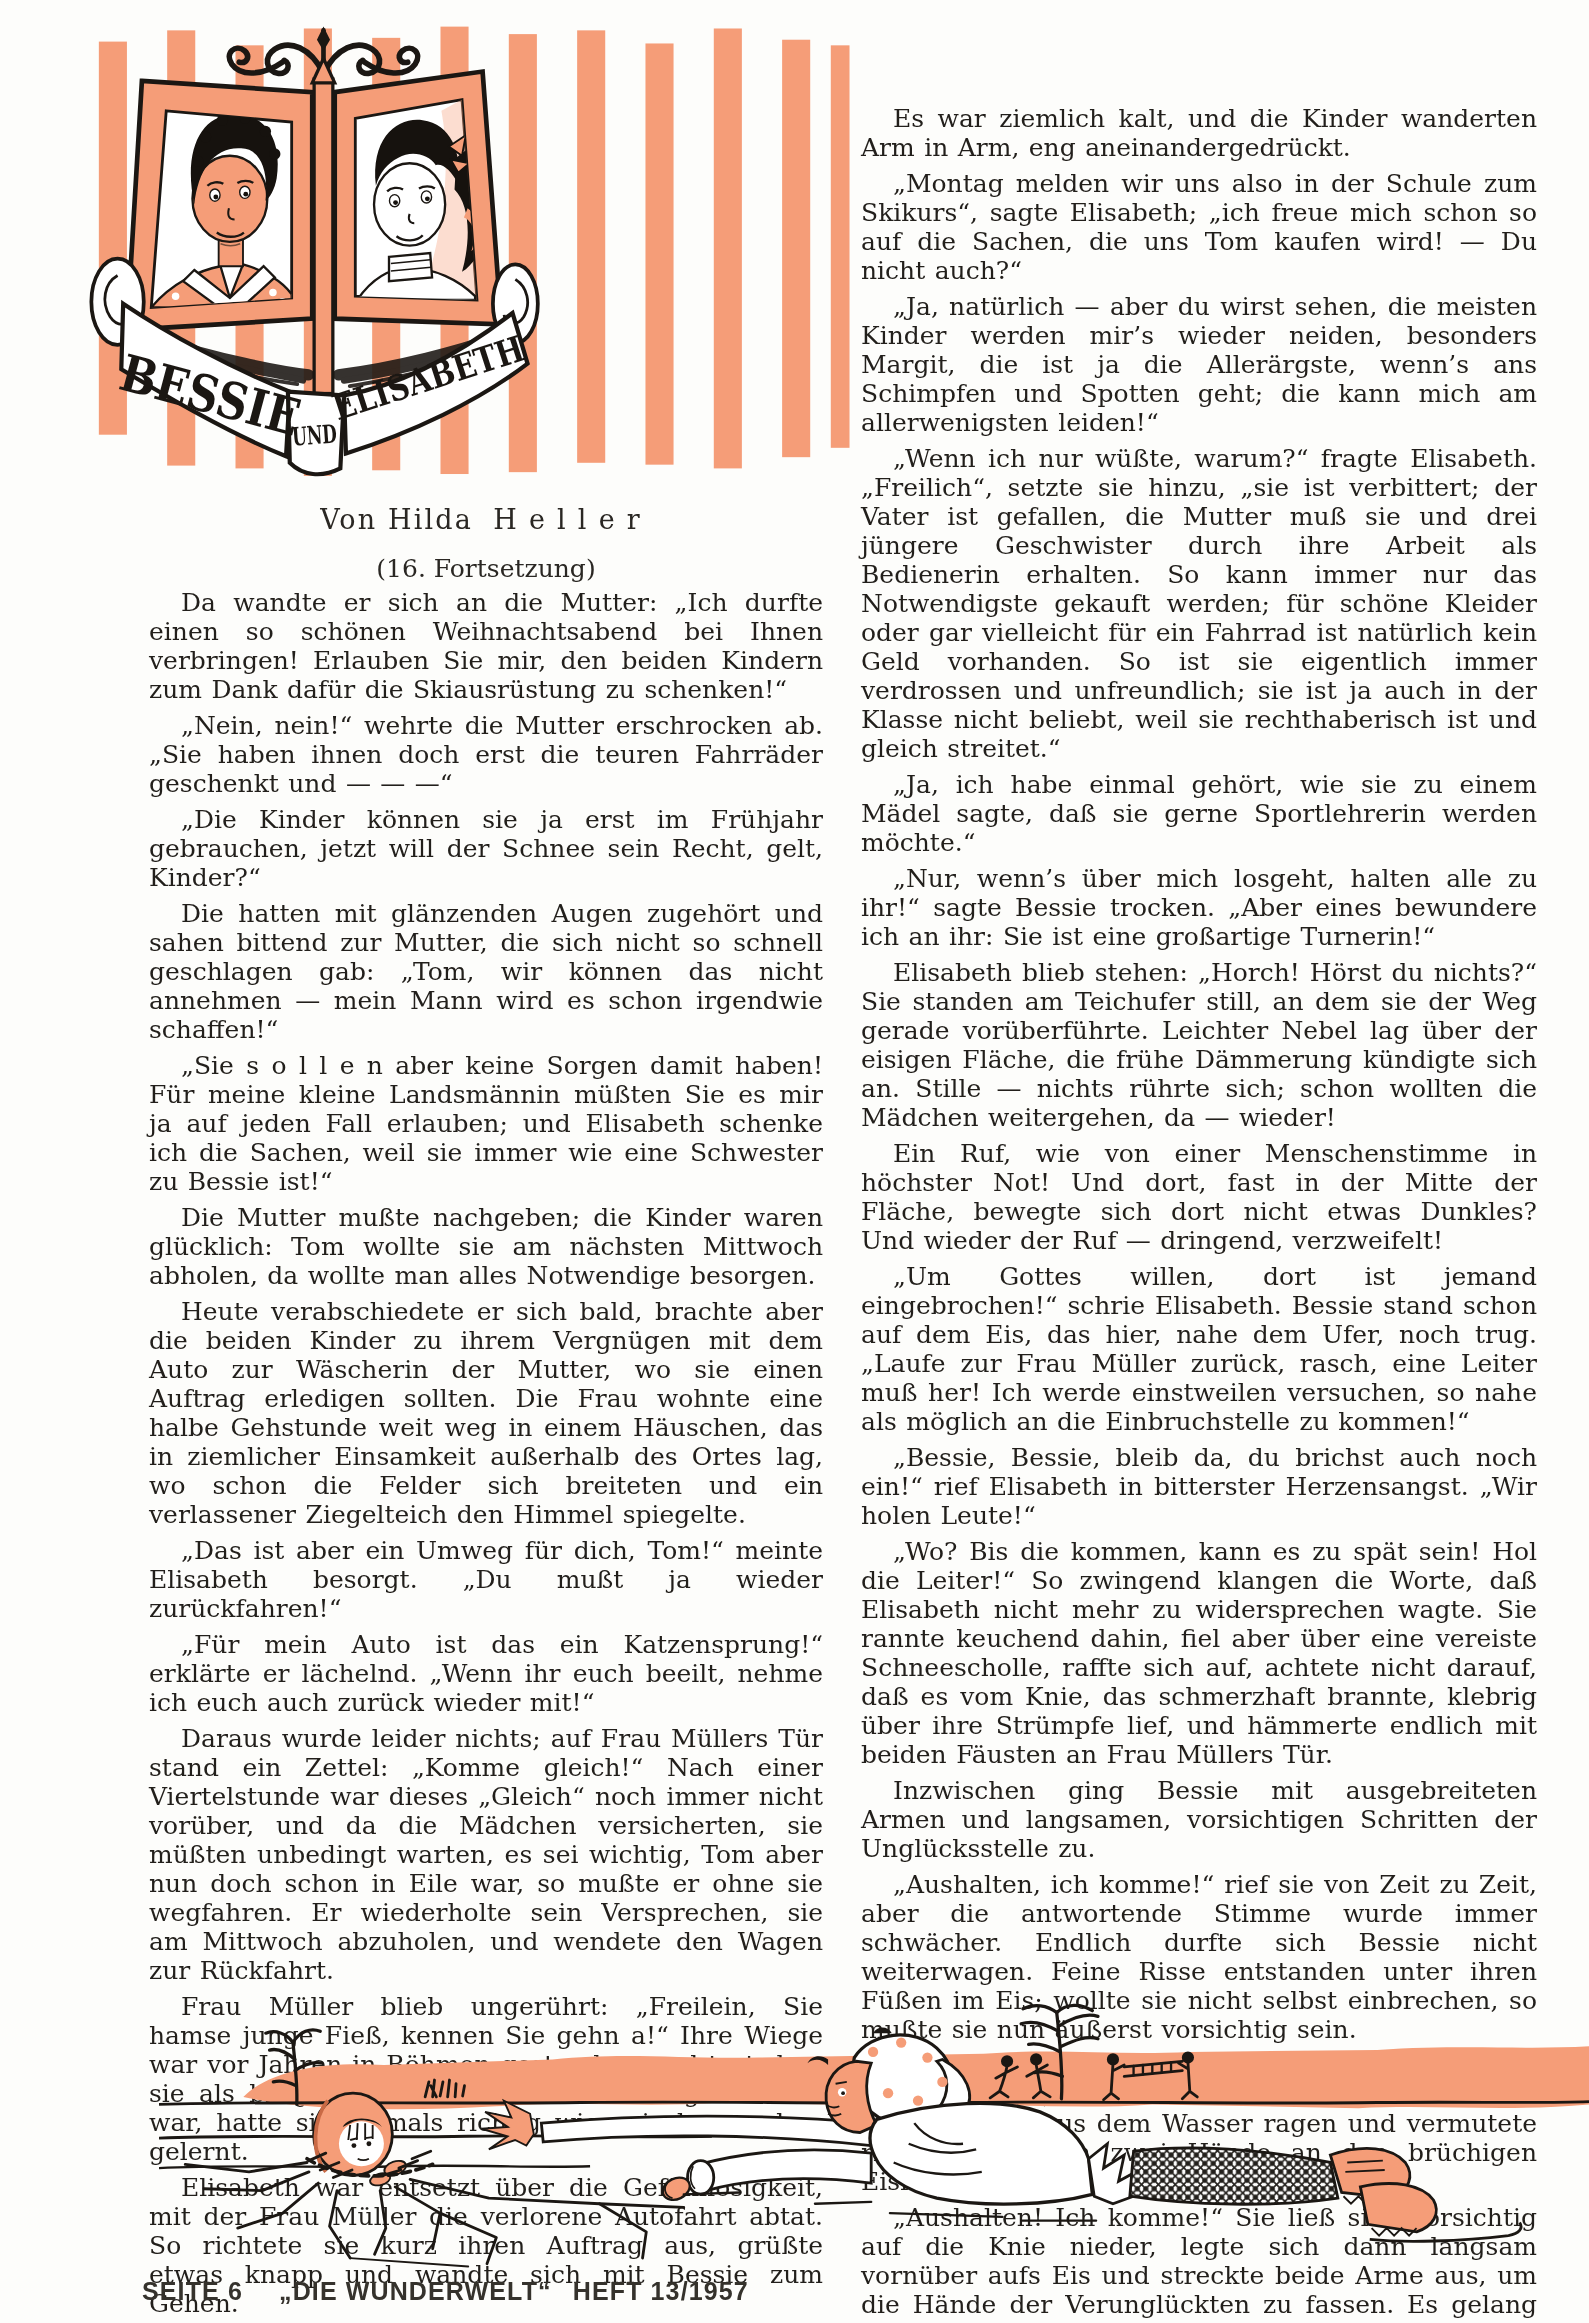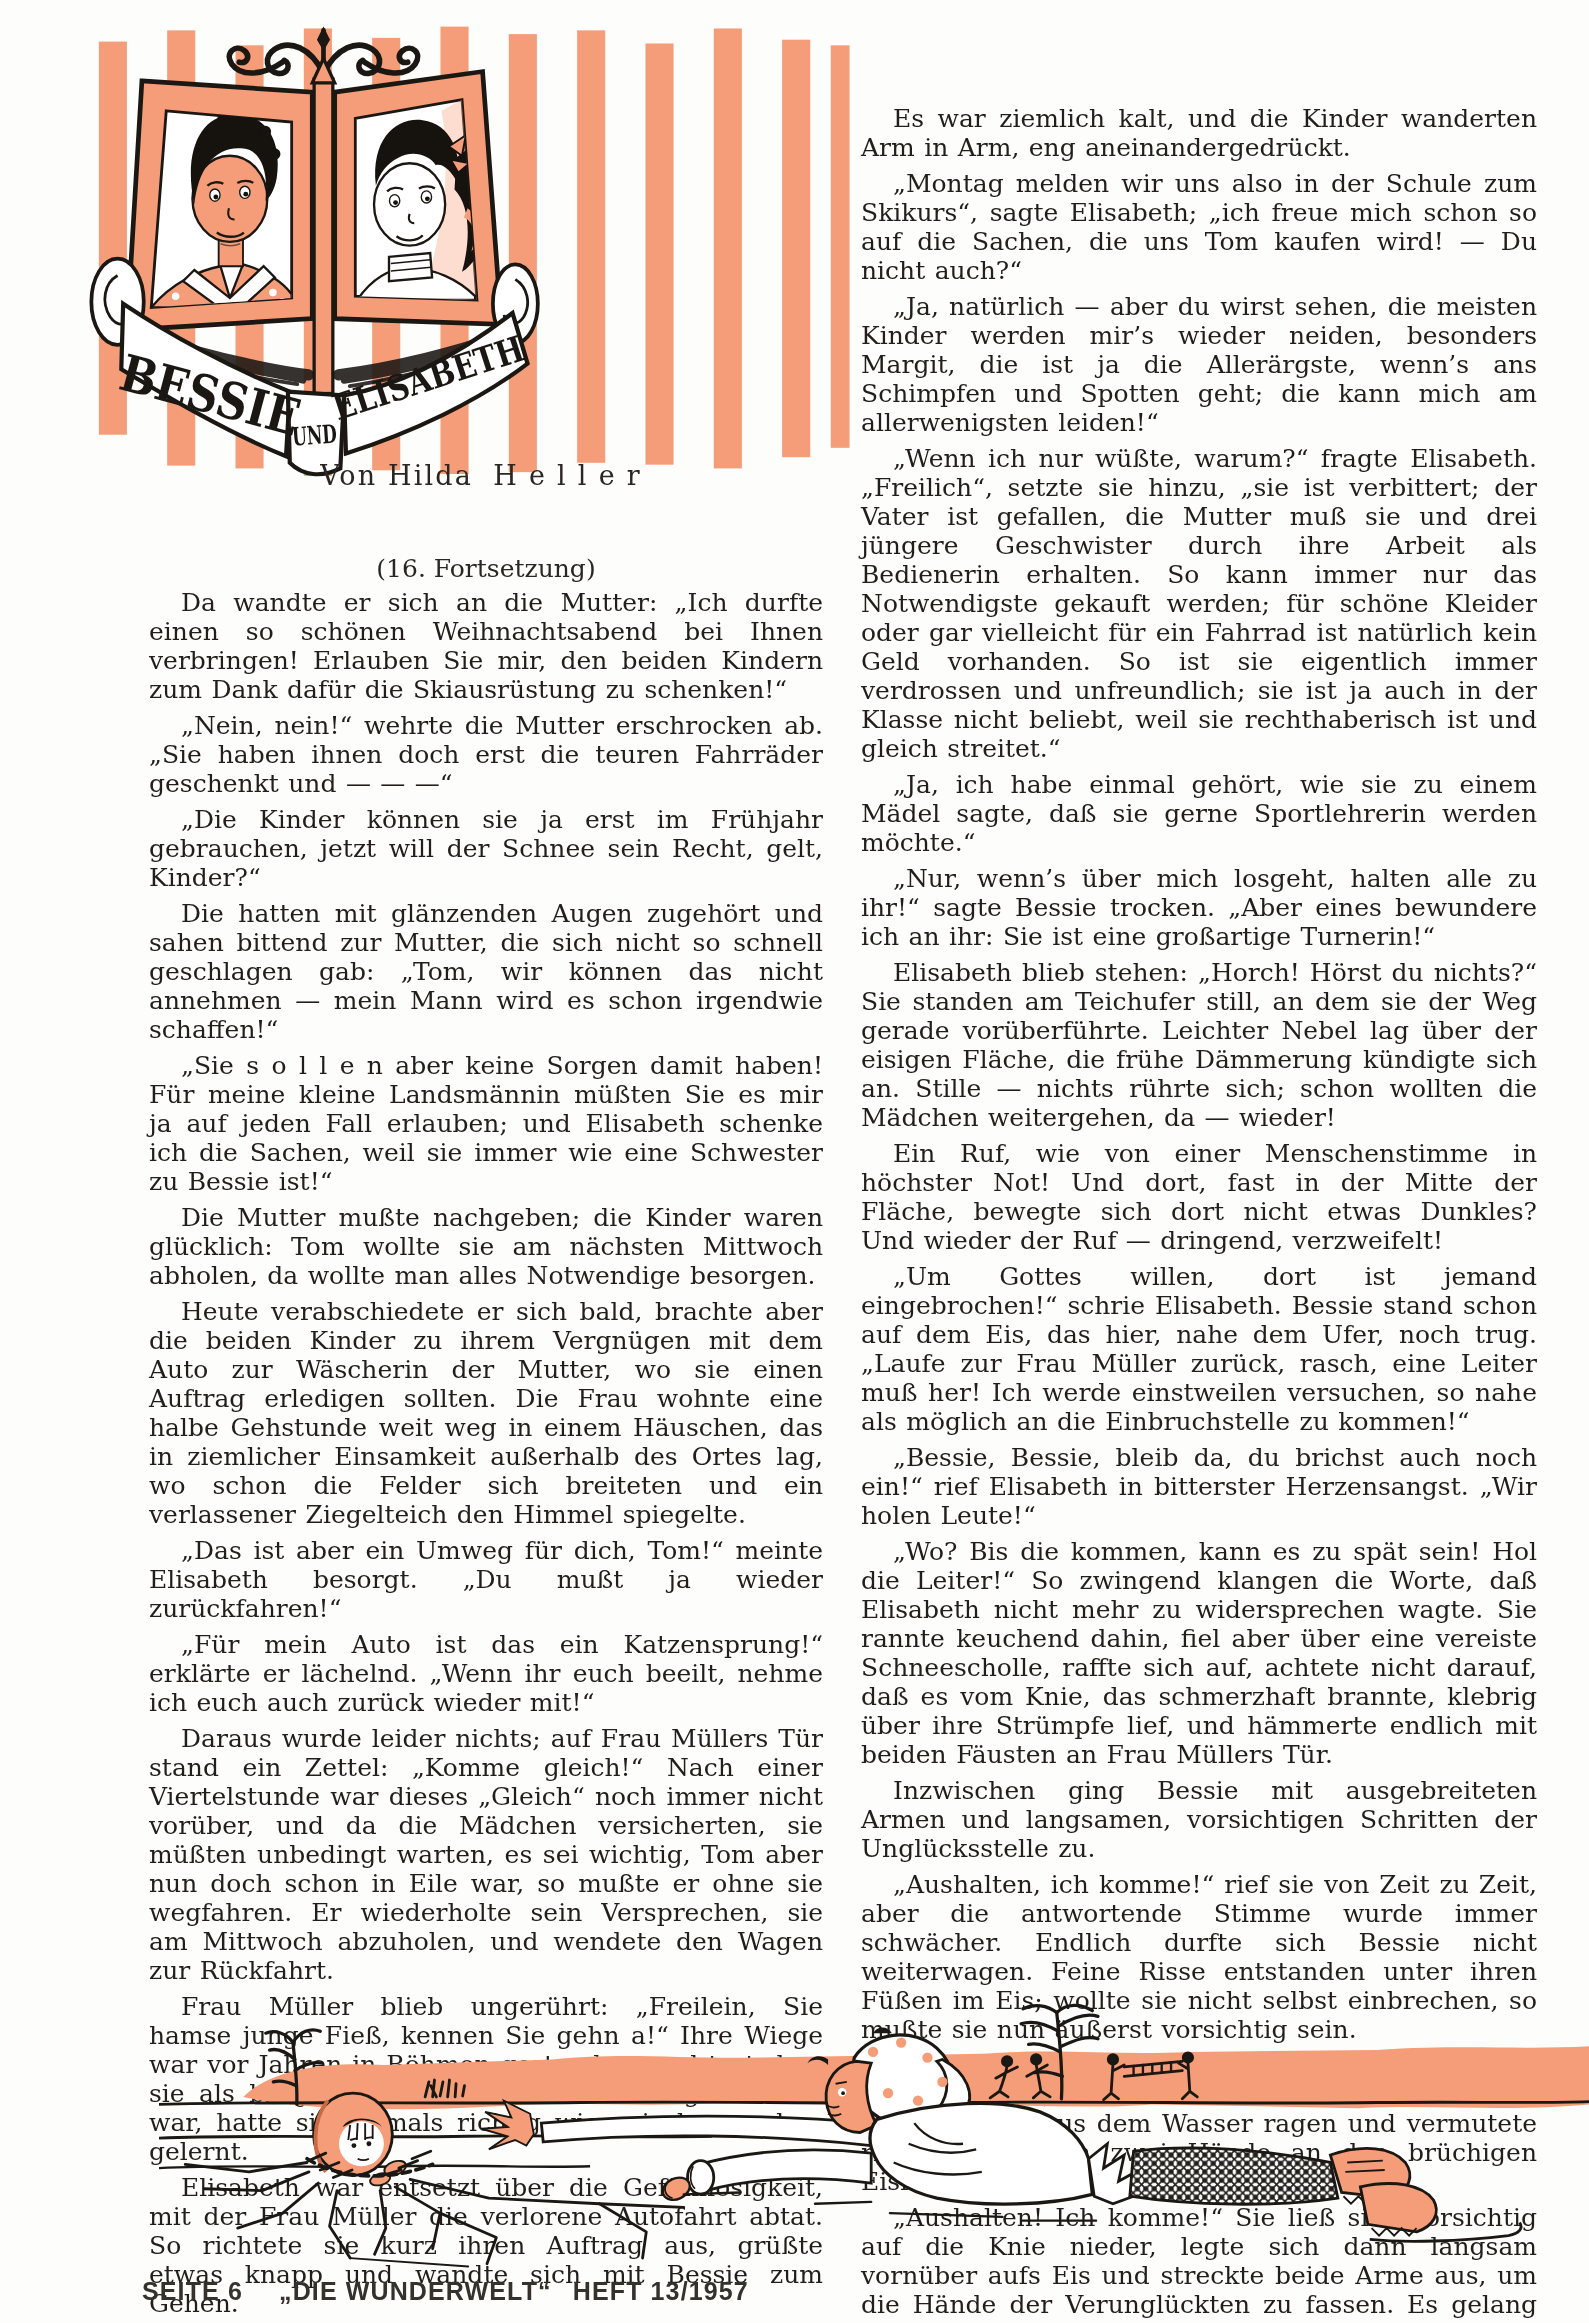--- a/index.html
+++ b/index.html
@@ -9,21 +9,21 @@
     width:1589px;height:2324px;
     background:#fdfdfb;
     overflow:hidden;
     font-family:"DejaVu Serif", serif;
     color:#221f1b;
   }
   
   .header-art{position:absolute;left:89px;top:20.6px;width:761px;height:468px;}
   
   .byline{
-    position:absolute;left:142px;top:460px;width:688px;
+    position:absolute;left:142px;top:504px;width:688px;
     text-align:center;font-size:27px;letter-spacing:.08em;color:#2a2723;
   }
   .byline .surname{letter-spacing:.45em;margin-left:.35em;}
   .continuation{
     position:absolute;left:142px;top:538px;width:688px;
     text-align:center;font-size:25px;color:#2a2723;margin-top:16px;
   }
   
   .col{position:absolute;font-size:25px;line-height:29px;text-align:justify;
        hyphens:auto;-webkit-hyphens:auto;word-spacing:.06em;}

